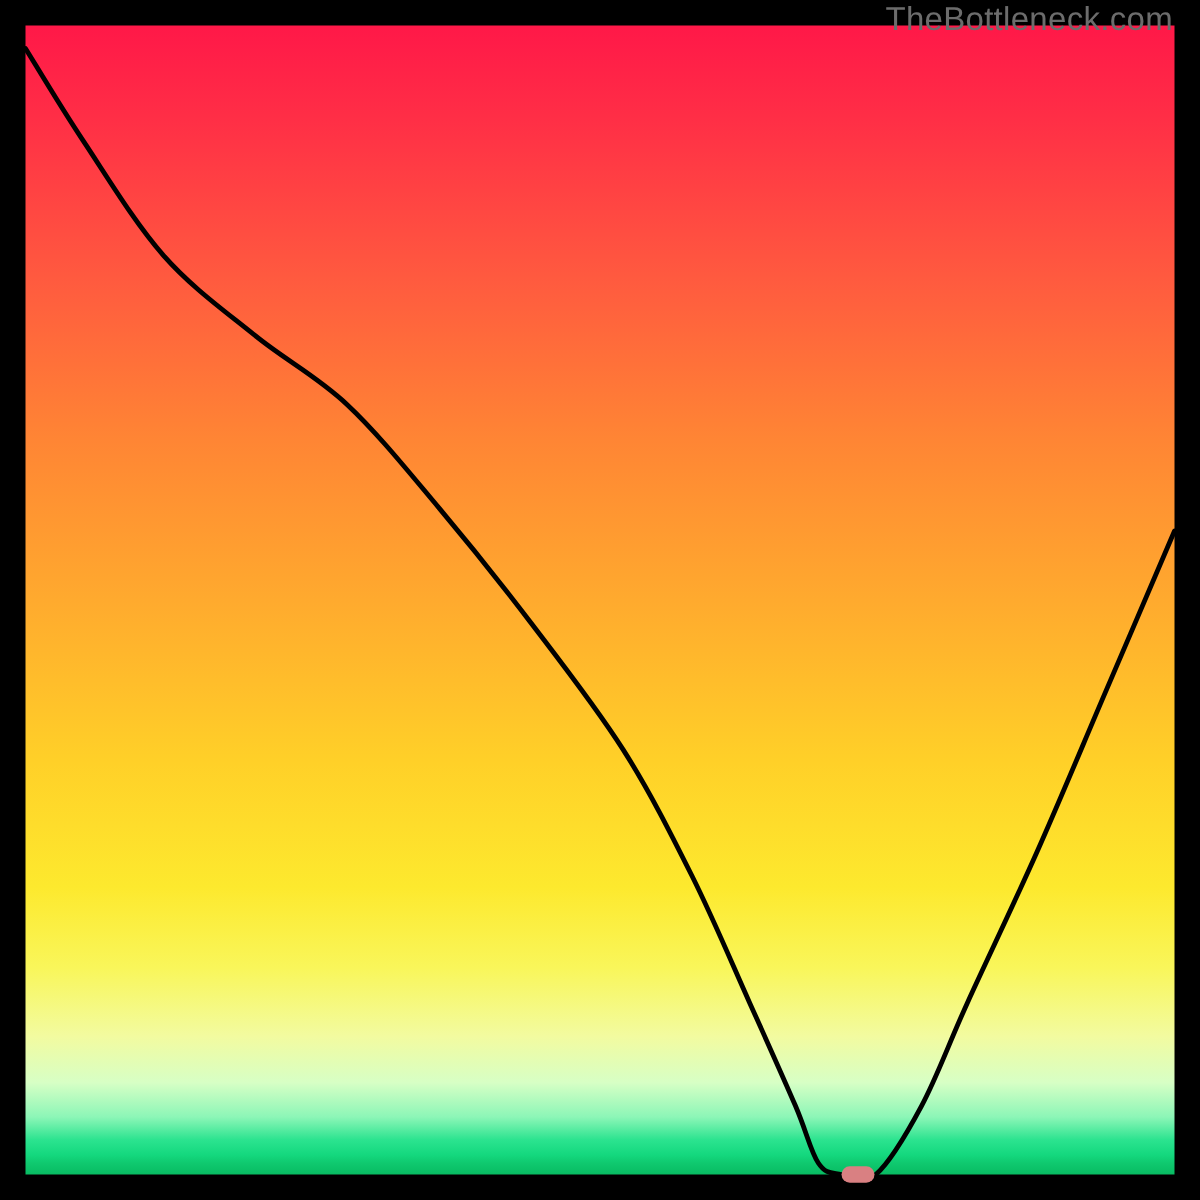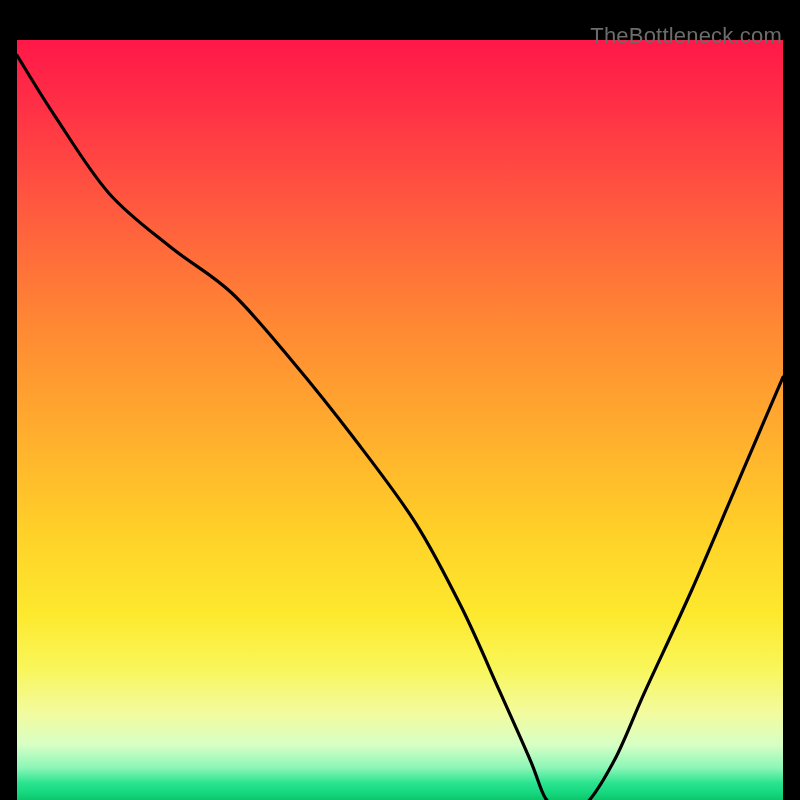--- a/index.html
+++ b/index.html
@@ -9,21 +9,20 @@
     height: 800px;
     background: #000;
     overflow: hidden;
     font-family: Arial, Helvetica, sans-serif;
   }
   .frame {
     position: relative;
     width: 800px;
     height: 676px;
     background: #000;
-    margin-top: 23px;
   }
   .plot-area {
     position: absolute;
     left: 17px;
     top: 17px;
     width: 766px;
     height: 766px;
     
     background: linear-gradient(to bottom,
       #ff1848 0%,

